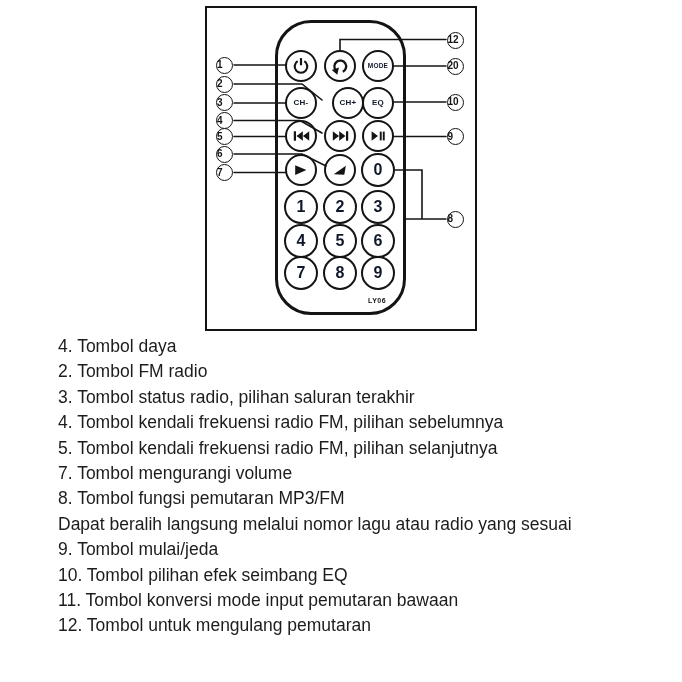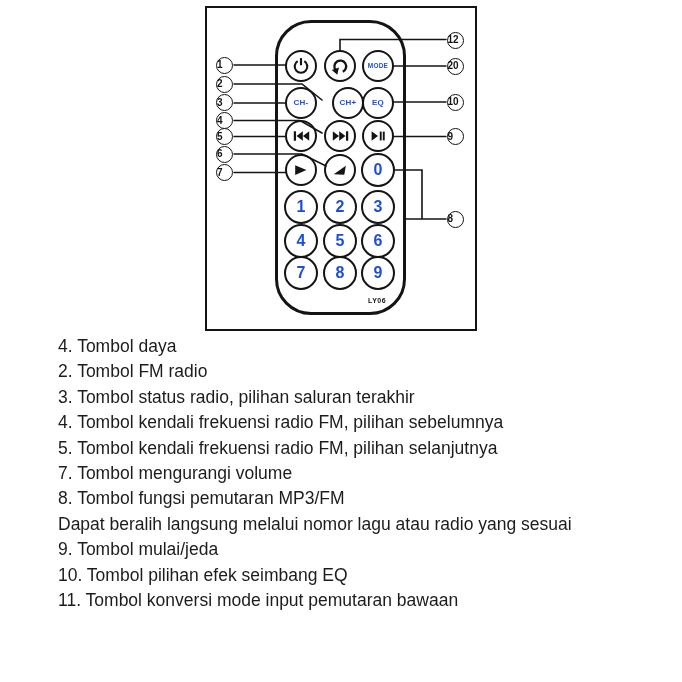--- a/index.html
+++ b/index.html
@@ -11,21 +11,21 @@
   .frame {
     position:absolute; left:205px; top:6px; width:272px; height:325px;
     border:2.5px solid #141414; background:#fff;
   }
   .remote {
     position:absolute; left:275px; top:20px; width:131px; height:295px;
     border:3px solid #141414; border-radius:36px; background:#fff;
   }
   .btn {
     position:absolute; width:32px; height:32px; border:2.6px solid #141414;
-    border-radius:50%; background:#fff; color:#1d4ed8;
+    border-radius:50%; background:#fff; color:#0f172a;
     display:flex; align-items:center; justify-content:center;
     font-weight:bold; line-height:1;
   }
   .btn.digit { width:34px; height:34px; font-size:16px; }
   .btn .tiny { font-size:6.5px; letter-spacing:0.2px; }
   .btn .small { font-size:8px; letter-spacing:0.2px; }
   .callout {
     position:absolute; width:17px; height:17px; border:1.7px solid #141414;
     border-radius:50%; background:#fff; color:#141414;
     display:flex; align-items:center; justify-content:flex-start;
@@ -205,15 +205,16 @@
     <div class="legend-line">2. Tombol FM radio</div>
     <div class="legend-line">3. Tombol status radio, pilihan saluran terakhir</div>
     <div class="legend-line">4. Tombol kendali frekuensi radio FM, pilihan sebelumnya</div>
     <div class="legend-line">5. Tombol kendali frekuensi radio FM, pilihan selanjutnya</div>
     <div class="legend-line">7. Tombol mengurangi volume</div>
     <div class="legend-line">8. Tombol fungsi pemutaran MP3/FM</div>
     <div class="legend-line">Dapat beralih langsung melalui nomor lagu atau radio yang sesuai</div>
     <div class="legend-line">9. Tombol mulai/jeda</div>
     <div class="legend-line">10. Tombol pilihan efek seimbang EQ</div>
     <div class="legend-line">11. Tombol konversi mode input pemutaran bawaan</div>
+    <div class="legend-line">12. Tombol untuk mengulang pemutaran</div>
   </div>
 
 </div>
 
 </body></html>

